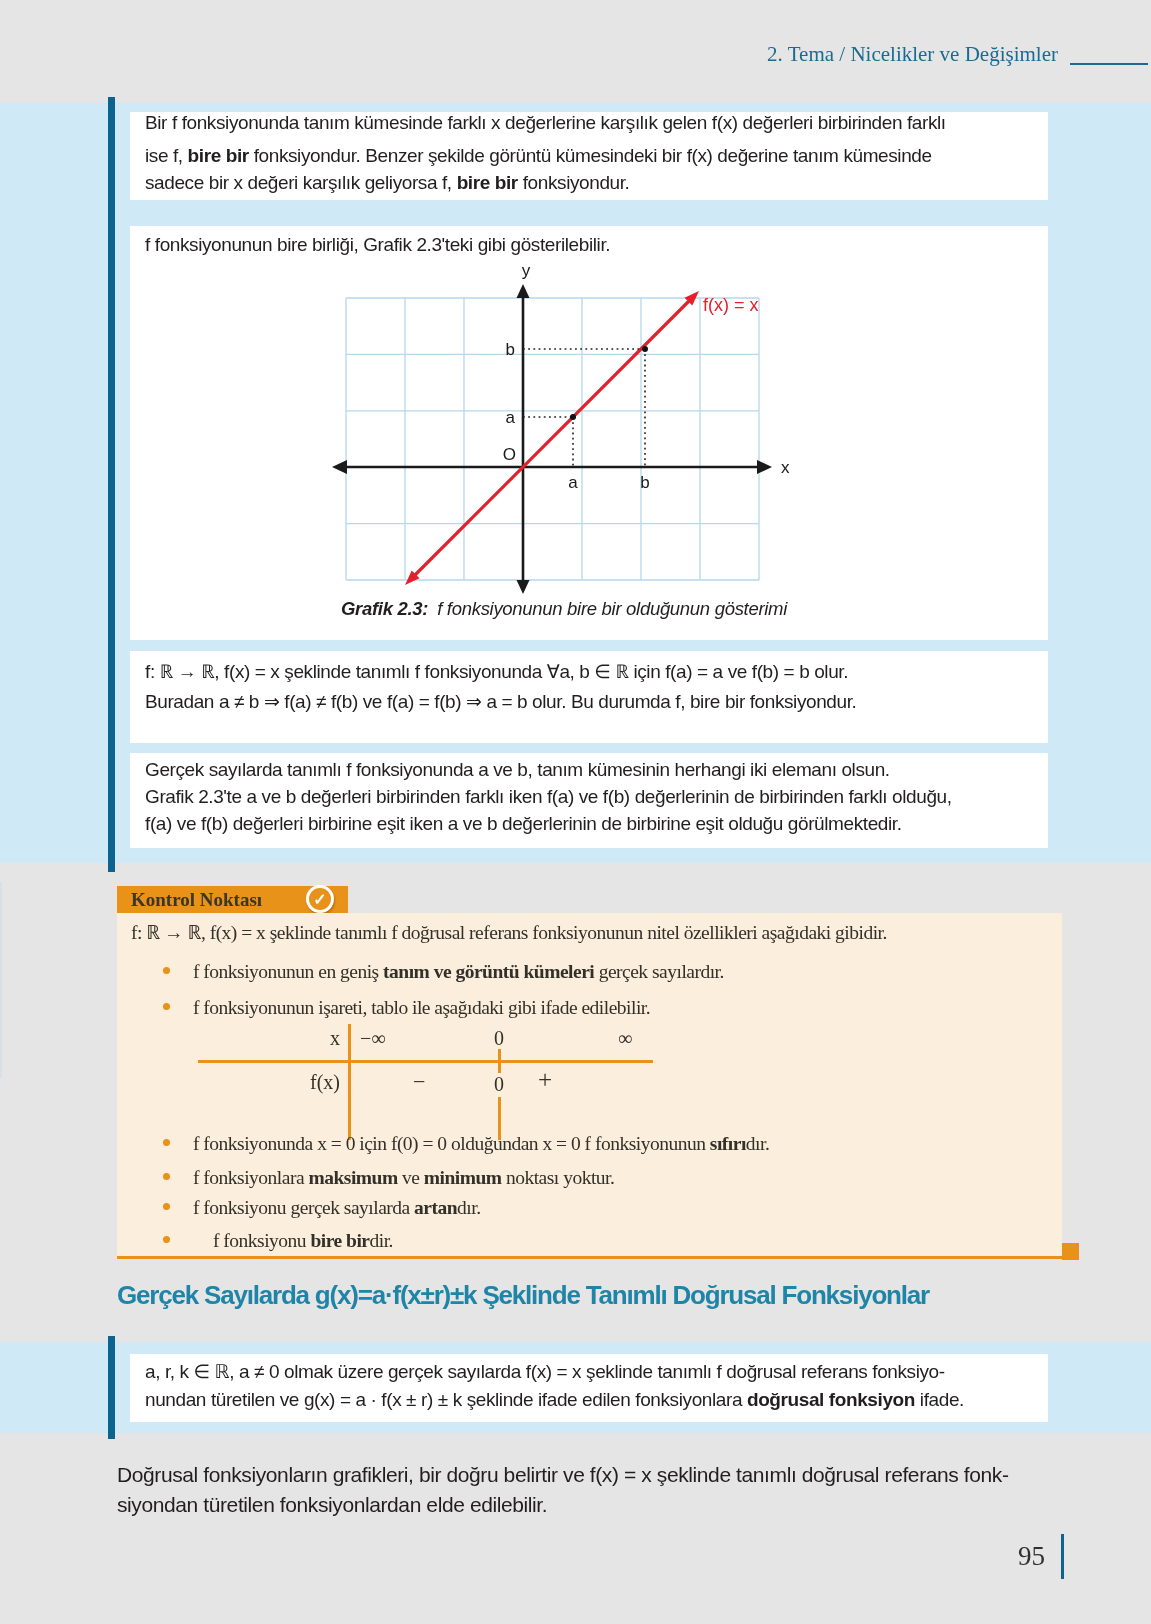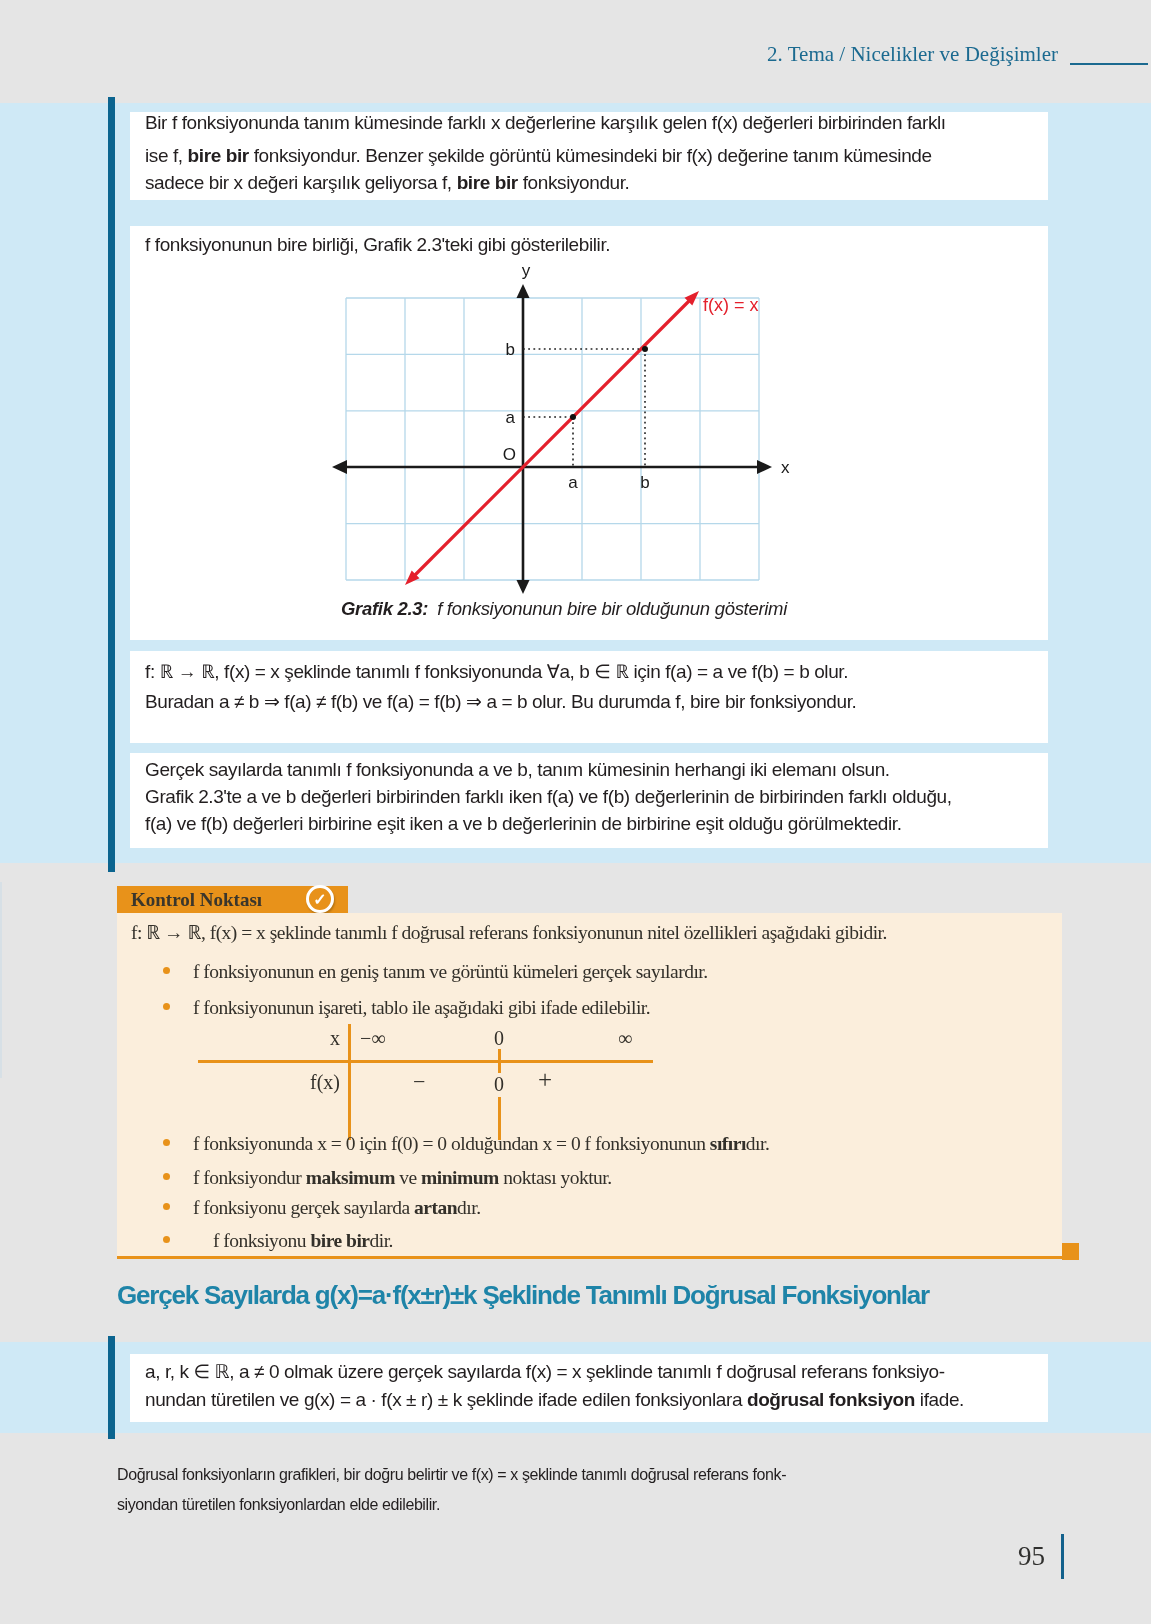--- a/index.html
+++ b/index.html
@@ -27,21 +27,21 @@
             display:flex;align-items:center;justify-content:center;color:#ffffff;font-size:16px;
             font-weight:bold;box-shadow:1px 2px 2px rgba(90,60,0,0.35);}
   .kn-panel{position:absolute;left:117px;top:913px;width:945px;height:343px;background:#fbeedc;
             border-bottom:3px solid #e8921a;}
   .kn-square{position:absolute;left:1062px;top:1243px;width:17px;height:17px;background:#e8921a;}
   .bullet-dot{position:absolute;width:7px;height:7px;border-radius:50%;background:#e8921a;}
   .tbl-line{position:absolute;background:#e8921a;}
   .tbl-text{position:absolute;font-family:"Liberation Serif",serif;font-size:20px;color:#33302a;white-space:nowrap;}
   .heading{position:absolute;left:117px;top:1280px;font-size:26px;font-weight:bold;letter-spacing:-1.2px;
            color:#1e84a8;white-space:nowrap;}
-  .closing{font-size:16px;letter-spacing:-0.4px;}
+  .closing{font-size:21px;letter-spacing:-0.4px;}
   .pagenum{position:absolute;left:1018px;top:1541px;font-family:"Liberation Serif",serif;
            font-size:27px;color:#30302e;}
   .pagenum-rule{position:absolute;left:1061px;top:1534px;width:3px;height:45px;background:#13618c;}
   svg text{font-family:"Liberation Sans",sans-serif;}
 </style>
 </head>
 <body>
 
 <div class="page">
 
@@ -108,21 +108,21 @@
   </div>
   <div class="kn-check">
       <span>✓</span>
     </div>
   <div class="kn-panel"></div>
   <div class="kn-square"></div>
 
   <div class="line serif" style="left:131px;top:921px;">f: ℝ → ℝ, f(x) = x şeklinde tanımlı f doğrusal referans fonksiyonunun nitel özellikleri aşağıdaki gibidir.</div>
 
   <span class="bullet-dot" style="left:163px;top:967px;"></span>
-  <div class="line serif" style="left:193px;top:960px;"><span>f fonksiyonunun en geniş </span><span style="font-weight: 400; margin-top: 40px;">tanım ve görüntü kümeleri</span><span> gerçek sayılardır.</span></div>
+  <div class="line serif" style="left:193px;top:960px;"><span>f fonksiyonunun en geniş </span><span style="font-weight: 700; margin-top: 40px;">tanım ve görüntü kümeleri</span><span> gerçek sayılardır.</span></div>
 
   <span class="bullet-dot" style="left:163px;top:1003px;"></span>
   <div class="line serif" style="left:193px;top:996px;"><span>f fonksiyonunun işareti, tablo ile aşağıdaki gibi ifade edilebilir.</span></div>
 
   <div class="tbl-text" style="left:300px;top:1027px;width:40px;text-align:right;">x</div>
   <div class="tbl-text" style="left:290px;top:1071px;width:50px;text-align:right;">f(x)</div>
   <div class="tbl-line" style="left:348px;top:1024px;width:3px;height:116px;"></div>
   <div class="tbl-line" style="left:198px;top:1060px;width:455px;height:3px;"></div>
   <div class="tbl-line" style="left:498px;top:1049px;width:3px;height:24px;"></div>
   <div class="tbl-line" style="left:498px;top:1097px;width:3px;height:43px;"></div>
@@ -130,21 +130,21 @@
   <div class="tbl-text" style="left:490px;top:1027px;width:18px;text-align:center;">0</div>
   <div class="tbl-text" style="left:618px;top:1027px;">∞</div>
   <div class="tbl-text" style="left:413px;top:1069px;font-size:22px;">−</div>
   <div class="tbl-text" style="left:490px;top:1073px;width:18px;text-align:center;">0</div>
   <div class="tbl-text" style="left:538px;top:1066px;font-size:25px;">+</div>
 
   <span class="bullet-dot" style="left:163px;top:1139px;"></span>
   <div class="line serif" style="left:193px;top:1132px;"><span>f fonksiyonunda x = 0 için f(0) = 0 olduğundan x = 0 f fonksiyonunun </span><span style="font-weight: 700;">sıfırı</span><span>dır.</span></div>
 
   <span class="bullet-dot" style="left:163px;top:1173px;"></span>
-  <div class="line serif" style="left:193px;top:1166px;"><span>f fonksiyondur </span><span style="font-weight: 700;">maksimum</span><span> ve </span><span style="font-weight: 700;">minimum</span><span> noktası yoktur.</span></div>
+  <div class="line serif" style="left:193px;top:1166px;"><span>f fonksiyonlara </span><span style="font-weight: 700;">maksimum</span><span> ve </span><span style="font-weight: 700;">minimum</span><span> noktası yoktur.</span></div>
 
   <span class="bullet-dot" style="left:163px;top:1203px;"></span>
   <div class="line serif" style="left:193px;top:1196px;"><span>f fonksiyonu gerçek sayılarda </span><span style="font-weight: 700;">artan</span><span>dır.</span></div>
 
   <span class="bullet-dot" style="left:163px;top:1236px;"></span>
   <div class="line serif" style="left:193px;top:1229px;margin-left:20px;"><span>f fonksiyonu </span><span style="font-weight: 700;">bire bir</span><span>dir.</span></div>
 
   <div class="heading">Gerçek Sayılarda g(x)=a·f(x±r)±k Şeklinde Tanımlı Doğrusal Fonksiyonlar</div>
 
   <div class="band" style="top:1342px;height:91px;"></div>

